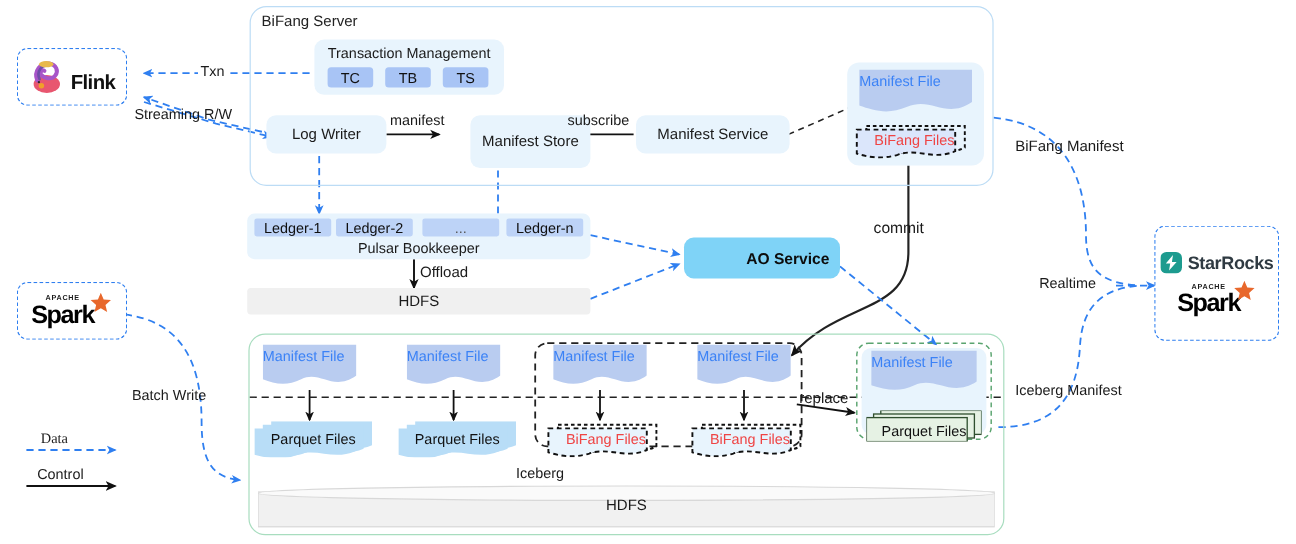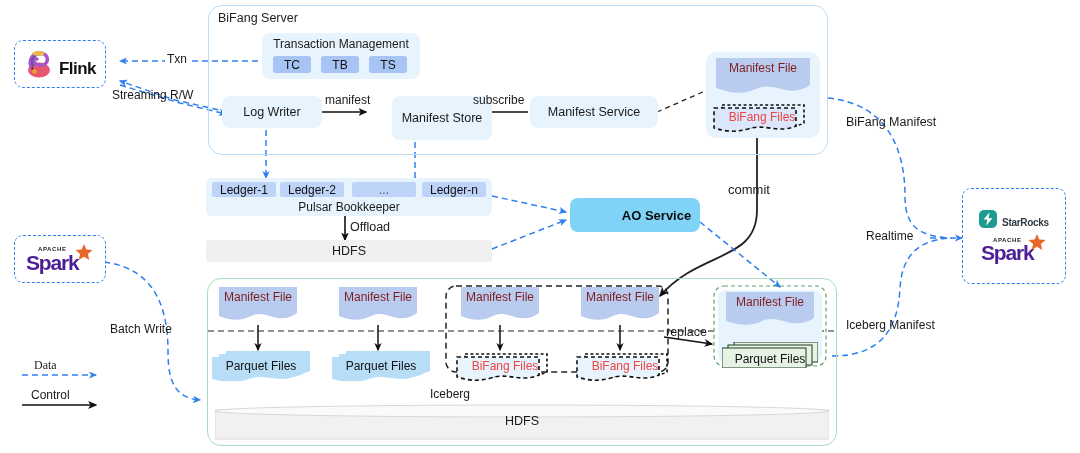--- a/index.html
+++ b/index.html
@@ -21,46 +21,46 @@
   .ao{background:#7fd3f7;border-radius:8px;font-size:13px;font-weight:bold;color:#0d0d0d;padding-left:43px;}
   .hdfs-flat{background:#f0f0f0;border-radius:3px;font-size:12.5px;color:#1a1a1a;}
 
   
   .logo-frame{border:1.6px dashed #2f7ff0;border-radius:9px;background:#fff;
               display:flex;flex-direction:column;align-items:center;justify-content:center;gap:4px;}
 
   
   .mfile{position:absolute;}
   .mfile .wave{position:absolute;left:0;top:0;width:100%;height:100%;}
-  .mfile .lbl{position:absolute;left:0;top:3px;width:100%;text-align:center;
-              font-size:12px;color:#7f1d1d;z-index:2;}
+  .mfile .lbl{position:absolute;left:0;top:3px;width:100%;
+              font-size:12px;color:#3b82f6;z-index:2;}
 
   
   .stack{position:absolute;}
   .stack .lbl{position:absolute;left:0;top:0;width:100%;height:100%;
               display:flex;align-items:center;justify-content:center;
               font-size:12px;color:#111;z-index:3;}
 
   
   .bifang{position:absolute;}
   .bifang .lbl{position:absolute;left:0;top:0;width:100%;height:100%;
                display:flex;align-items:center;justify-content:center;
                font-size:12px;color:#ef4444;z-index:3;}
 
   
   .lab{position:absolute;font-size:12px;color:#1a1a1a;white-space:nowrap;}
   .lab.b{font-weight:normal;font-size:12.5px;}
   .lab.c{text-align:center;}
 
   
   .sr-row{display:flex;align-items:flex-end;gap:5px;}
-  .sr-txt{font-size:10px;font-weight:bold;color:#2f3a42;letter-spacing:-0.3px;}
+  .sr-txt{font-size:15px;font-weight:bold;color:#2f3a42;letter-spacing:-0.3px;}
   .flink-txt{font-size:17px;font-weight:bold;color:#111;letter-spacing:-0.5px;}
   .spark-wrap{position:relative;}
-  .spark-txt{font-size:21px;font-weight:bold;color:#4c1d95;letter-spacing:-1.2px;}
+  .spark-txt{font-size:21px;font-weight:bold;color:#000000;letter-spacing:-1.2px;}
   .spark-apache{position:absolute;font-size:6px;font-weight:bold;color:#1b1b1b;letter-spacing:0.6px;}
   .cyl{position:absolute;}
 </style>
 </head>
 <body>
 
 <div id="stage">
 
   <svg class="layer">
     <defs>

